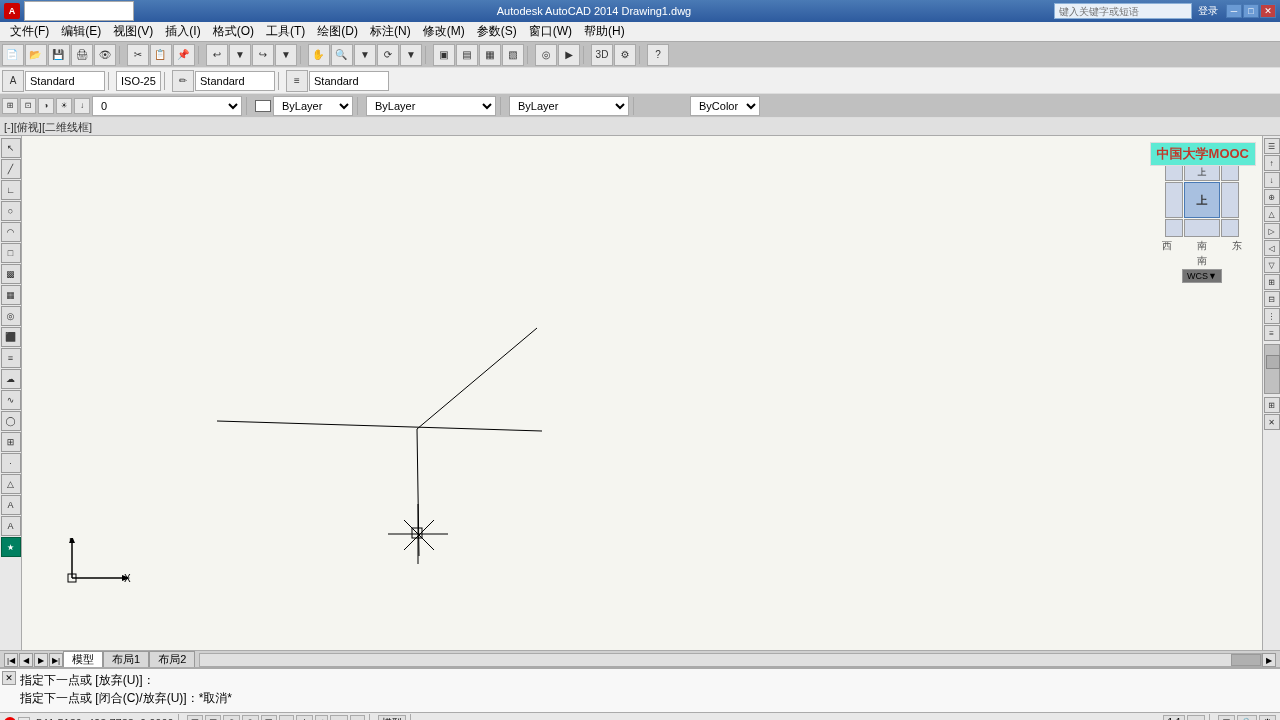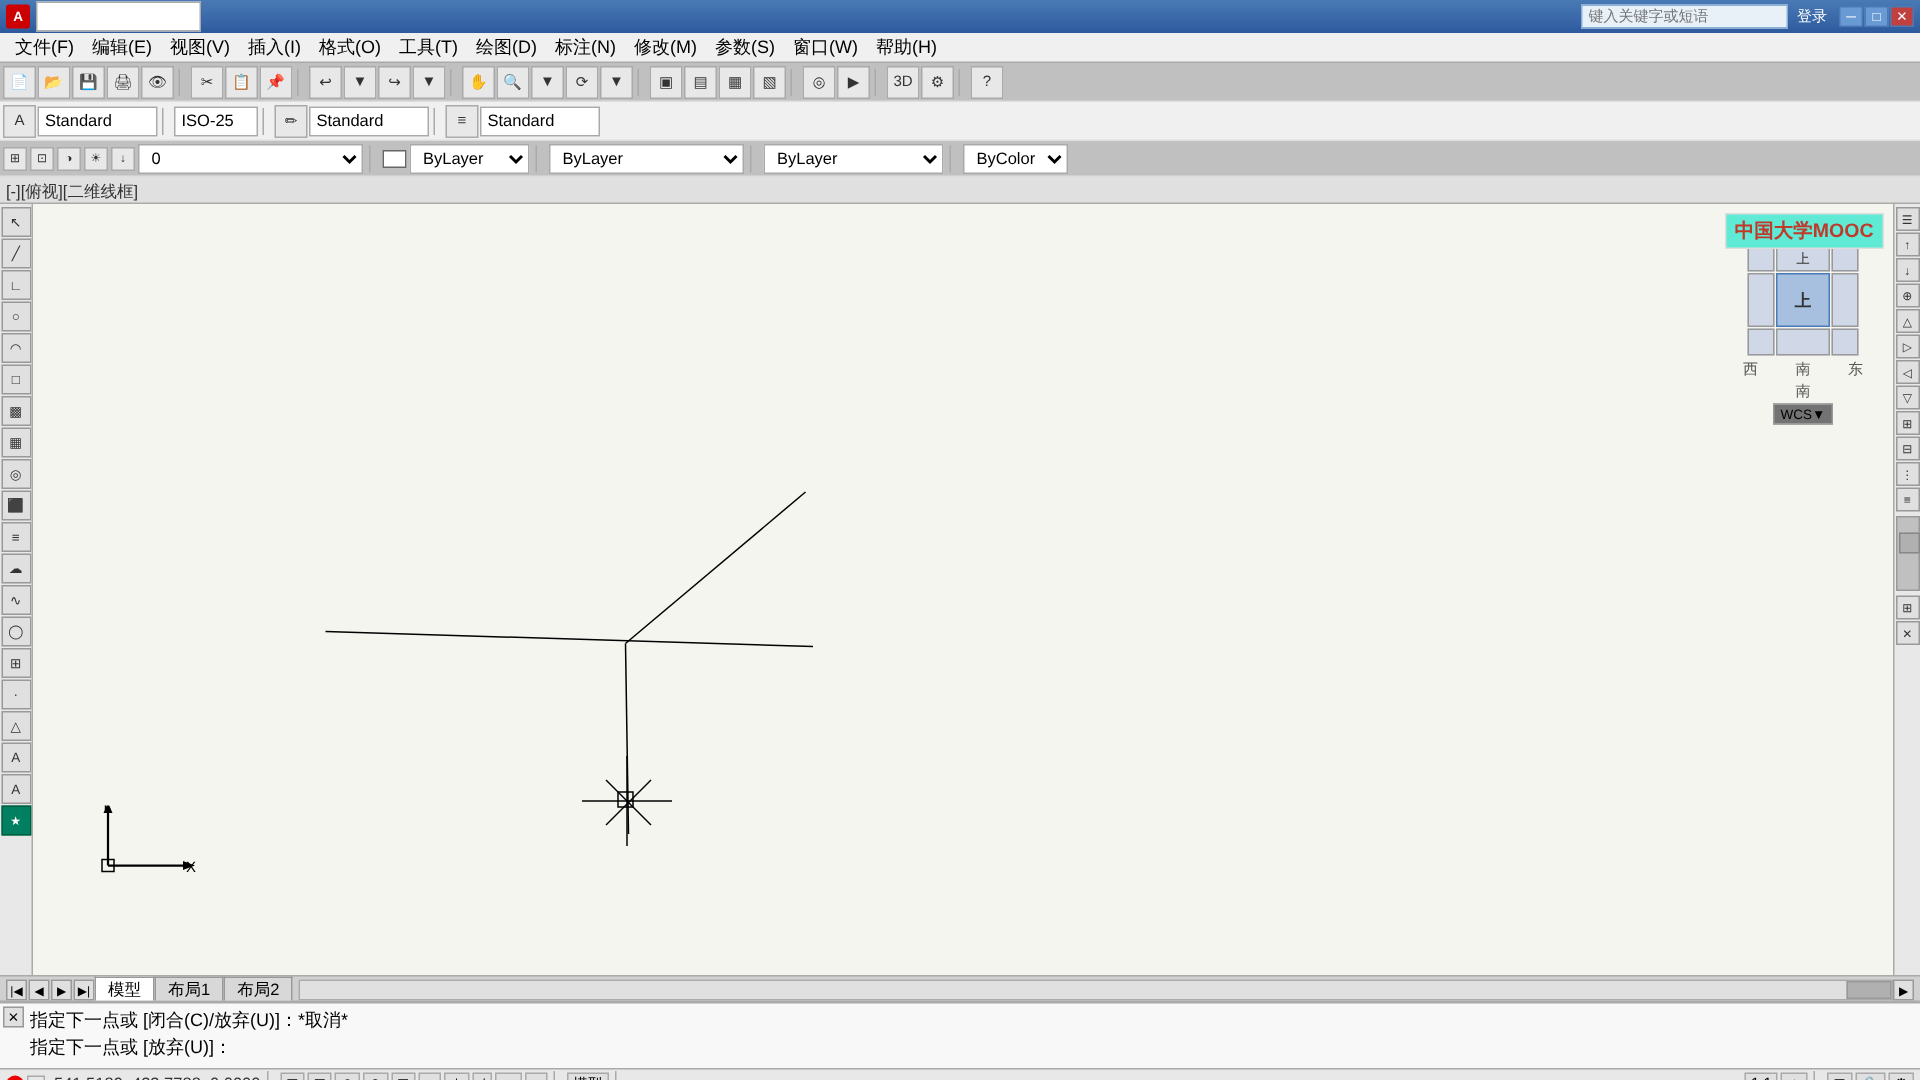--- a/index.html
+++ b/index.html
@@ -323,20 +323,21 @@
     }
   </style>
 </head>
 <body>
 
 <div id="titlebar">
   <div id="titlebar-left">
     <div class="acad-icon">A</div>
     <div class="tb-dropdown" style="width:110px;">AutoCAD 经典</div>
   </div>
+  <div id="titlebar-center">Autodesk AutoCAD 2014  Drawing1.dwg</div>
   <div id="titlebar-right">
     <input class="search-box" placeholder="键入关键字或短语" style="">
     <div style="display:flex;gap:2px;margin-left:4px;">
       <div style="font-size:10px;color:white;cursor:pointer;">登录</div>
     </div>
     <div style="display:flex;gap:1px;margin-left:6px;">
       <div class="title-btn">─</div>
       <div class="title-btn">□</div>
       <div class="title-btn close">✕</div>
     </div>
@@ -391,21 +392,21 @@
   <div class="tb-btn">3D</div>
   <div class="tb-btn">⚙</div>
   <div class="tb-separator"></div>
   <div class="tb-btn">?</div>
 </div>
 
 <div class="toolbar-row" style="background:#f0f0f0;">
   <div class="tb-btn">A</div>
   <div class="tb-dropdown" style="width:80px;">Standard</div>
   <div class="tb-separator"></div>
-  <div class="tb-dropdown" style="width:56px;">ISO-25</div>
+  <div class="tb-dropdown" style="width:45px;">ISO-25</div>
   <div class="tb-separator"></div>
   <div class="tb-btn">✏</div>
   <div class="tb-dropdown" style="width:80px;">Standard</div>
   <div class="tb-separator"></div>
   <div class="tb-btn">≡</div>
   <div class="tb-dropdown" style="width:80px;">Standard</div>
 </div>
 
 <div class="layer-row">
   <div class="tb-btn" style="width:16px;height:16px;font-size:8px;">⊞</div>
@@ -423,21 +424,21 @@
   </select>
   <div class="tb-separator"></div>
   <select class="layer-dropdown" style="width:130px;">
     <option>ByLayer</option>
   </select>
   <div class="tb-separator"></div>
   <select class="layer-dropdown" style="width:120px;">
     <option>ByLayer</option>
   </select>
   <div class="tb-separator"></div>
-  <select class="layer-dropdown" style="width:70px;">
+  <select class="layer-dropdown" style="width:70px;margin-left:48px;">
     <option>ByColor</option>
   </select>
 </div>
 
 <div id="main-container">
 
   <div style="height:18px;background:#e0e0e0;border-bottom:1px solid #aaa;padding:0 4px;display:flex;align-items:flex-end;font-size:11px;color:#333;">
     <span>[-][俯视][二维线框]</span>
   </div>
 
@@ -563,22 +564,22 @@
     <div class="scroll-bar-h">
       <div class="scroll-thumb-h"></div>
     </div>
     <div class="scroll-end-btn">▶</div>
   </div>
 </div>
 
 <div id="command-area-wrapper">
   <div id="command-area" style="position:relative;padding-left:20px;">
     <div class="cmd-close-btn">✕</div>
+    <div class="cmd-line">指定下一点或 [放弃(U)]：</div>
     <div class="cmd-line">指定下一点或 [闭合(C)/放弃(U)]：*取消*</div>
-    <div class="cmd-line">指定下一点或 [放弃(U)]：</div>
   </div>
 </div>
 
 <div id="statusbar">
   <div style="display:flex;align-items:center;gap:2px;margin-right:4px;">
     <div style="width:12px;height:12px;background:#e00;border-radius:50%;cursor:pointer;"></div>
     <div style="width:12px;height:12px;background:#e8e8e8;border:1px solid #aaa;cursor:pointer;"></div>
   </div>
   <span class="sb-coords">541.5189, 423.7788, 0.0000</span>
   <div class="tb-separator"></div>

